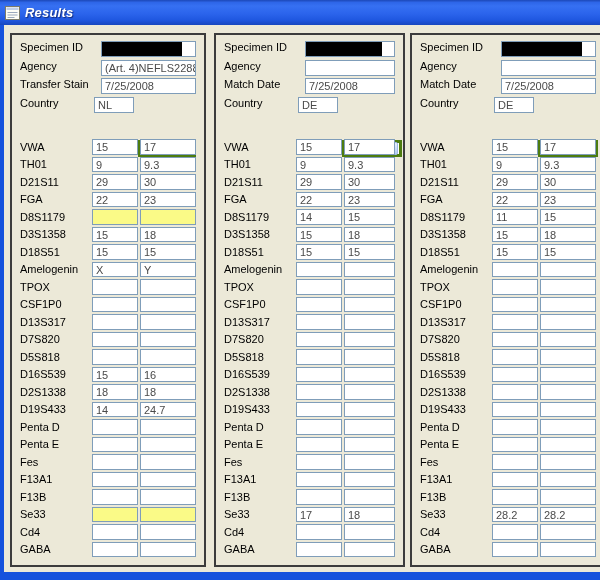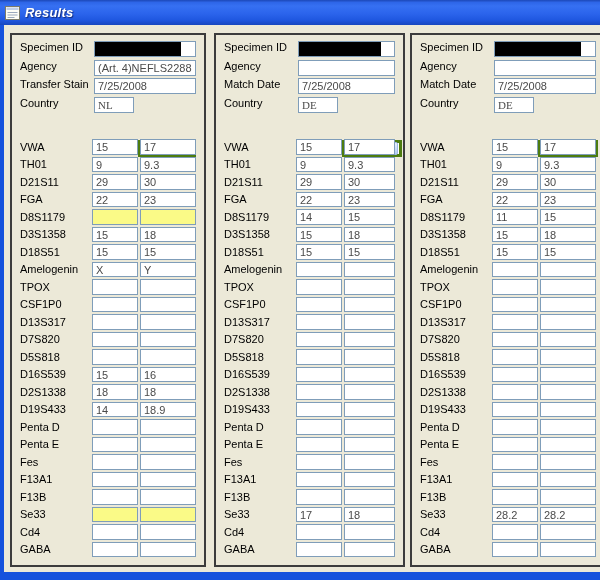--- a/index.html
+++ b/index.html
@@ -26,23 +26,23 @@
   .panel:nth-child(2) { width: 191px; margin-right: 5px; }
   .panel:nth-child(3) { width: 196px; margin-right: 0; }
   .panel-header { height: 98px; }
   .field-row { display: flex; align-items: flex-start; height: 16px; margin-bottom: 2.5px; gap: 4px; }
   .field-label { flex: 0 0 70px; font-size: 11px; color: #000; white-space: nowrap; }
   .tbox {
     background: #fff; border: 1px solid #7F9DB9; height: 16px;
     font-size: 11px; color: #4a4a4a; padding: 1px 3px 0; line-height: 13px;
     overflow: hidden; white-space: nowrap;
   }
-  .field-box { flex: 1; position: relative; }
+  .field-box { flex: 1; position: relative; margin-left: 7px; }
   .redacted { position: absolute; left: 0; top: 0; height: 100%; width: 86%; background: #000; }
-  .code-box { flex: 0 0 40px; font-family: Liberation Serif, serif; }
+  .code-box { flex: 0 0 40px; }
   .combo {
     flex: 1; height: 17px; background: #fff; border: 3px solid #4d7c0f;
     display: flex; align-items: center; justify-content: space-between;
     padding: 0 1px 0 3px; font-size: 11px; color: #333; margin-top: 43px;
   }
   .combo-btn {
     width: 15px; height: 13px; border: 1px solid #9EBAE8; border-radius: 2px;
     background: linear-gradient(180deg,#EAF1FD,#CDDDF9 55%,#B4CBF2);
     display: flex; align-items: center; justify-content: center; flex: 0 0 auto;
   }
@@ -171,21 +171,21 @@
             <div class="tbox abox a2">16</div>
           </div>
           <div class="locus-row">
             <span class="locus-label">D2S1338</span>
             <div class="tbox abox a1">18</div>
             <div class="tbox abox a2">18</div>
           </div>
           <div class="locus-row">
             <span class="locus-label">D19S433</span>
             <div class="tbox abox a1">14</div>
-            <div class="tbox abox a2">18.9</div>
+            <div class="tbox abox a2">24.7</div>
           </div>
           <div class="locus-row">
             <span class="locus-label">Penta D</span>
             <div class="tbox abox a1"></div>
             <div class="tbox abox a2"></div>
           </div>
           <div class="locus-row">
             <span class="locus-label">Penta E</span>
             <div class="tbox abox a1"></div>
             <div class="tbox abox a2"></div>

